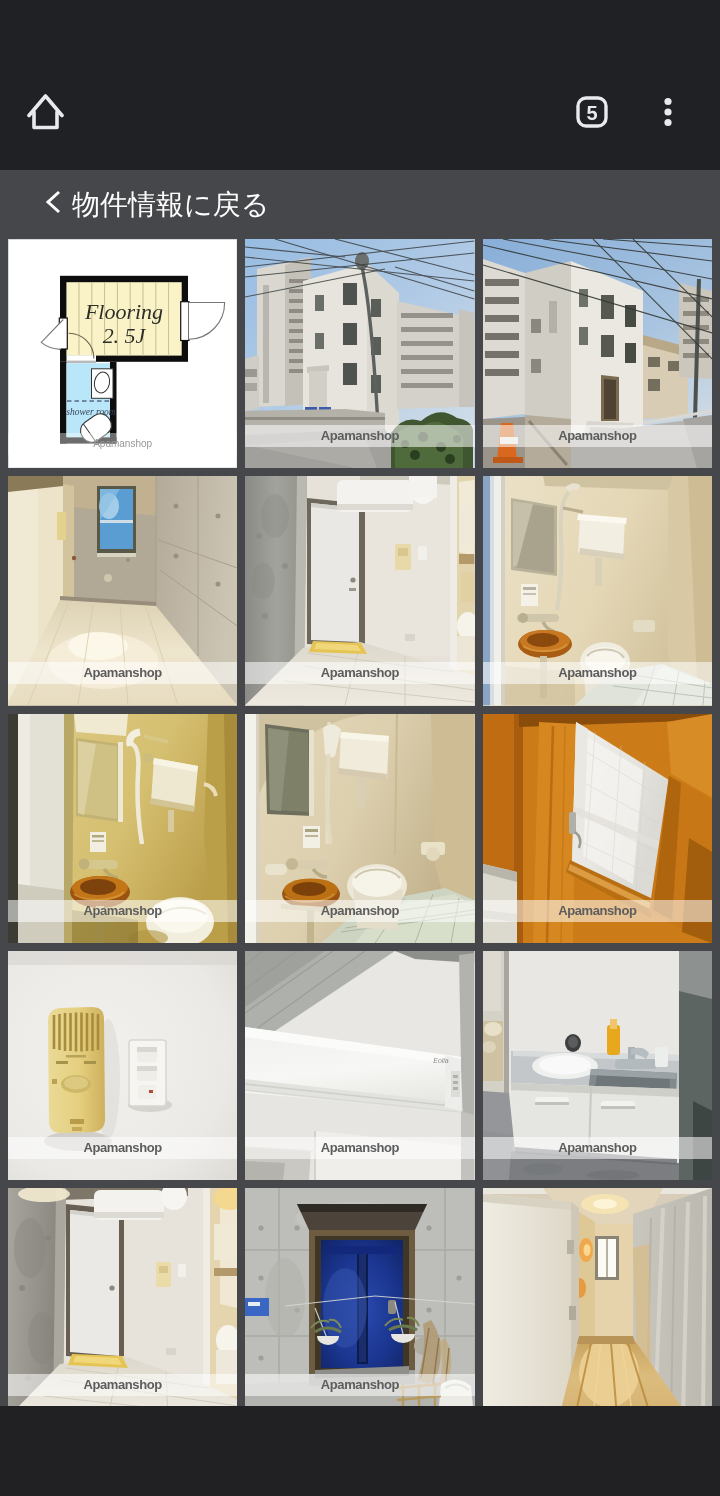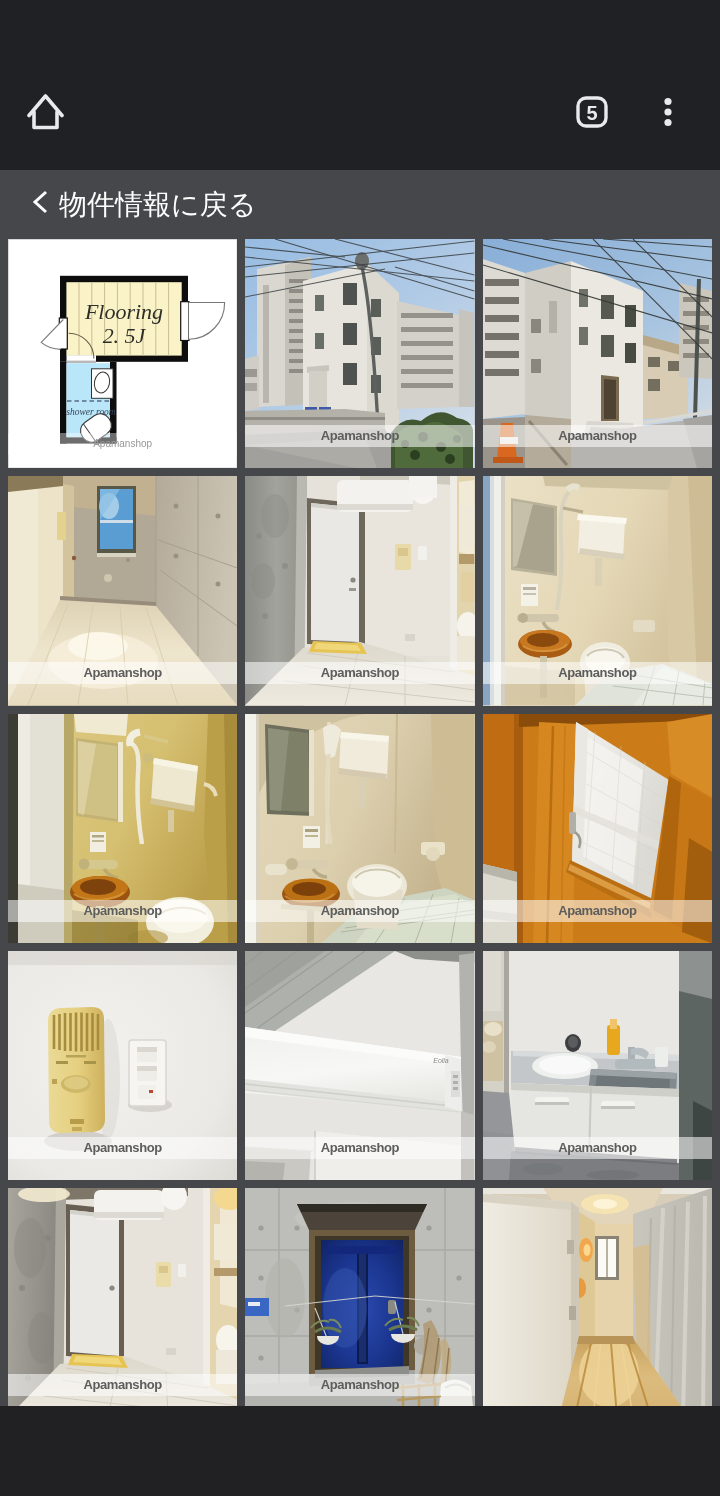--- a/index.html
+++ b/index.html
@@ -1,20 +1,20 @@
 <!DOCTYPE html>
 <html><head>
 <meta charset="utf-8">
 <style>
   html,body{margin:0;padding:0;}
   body{width:720px;height:1496px;background:#46474a;font-family:"Liberation Sans",sans-serif;position:relative;overflow:hidden;}
   .chrome{position:absolute;top:0;left:0;width:720px;height:170px;background:#202124;}
   .pill{position:absolute;left:90px;top:82px;width:451px;height:58px;border-radius:29px;background:#303134;overflow:hidden;}
   .urltext{position:absolute;left:66px;top:7px;font-size:38px;color:#e8eaed;letter-spacing:0.8px;white-space:nowrap;}
-  .backbar{position:absolute;top:170px;left:3px;width:628px;height:69px;background:#46474a;}
+  .backbar{position:absolute;top:170px;left:16px;width:628px;height:69px;background:#46474a;}
   .backtext{position:absolute;left:56px;top:16px;font-size:28px;color:#fdfdfd;}
   .grid{position:absolute;top:239px;left:8px;width:704px;}
   .row{display:flex;gap:8px;margin-bottom:8px;}
   .tile{width:229.33px;height:229.33px;position:relative;overflow:hidden;background:#888;}
   .tile svg{display:block;}
   .wm{position:absolute;left:0;top:186px;width:100%;height:22px;background:rgba(255,255,255,0.55);text-align:center;line-height:22px;font-weight:bold;font-size:13px;color:#5d5d5d;letter-spacing:-0.4px;}
   .bottom{position:absolute;top:1406px;left:0;width:720px;height:90px;background:#212123;}
 </style>
 </head>
 <body>

